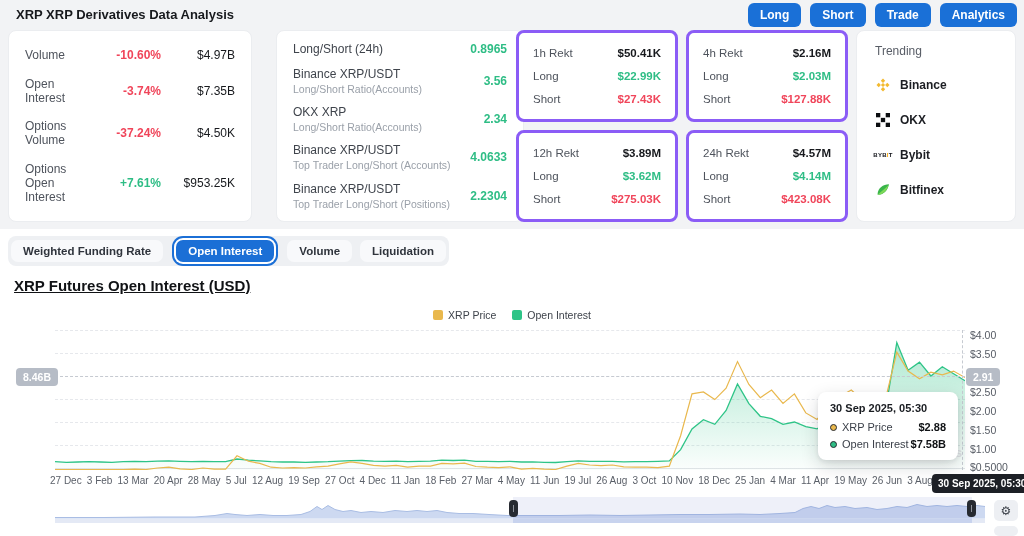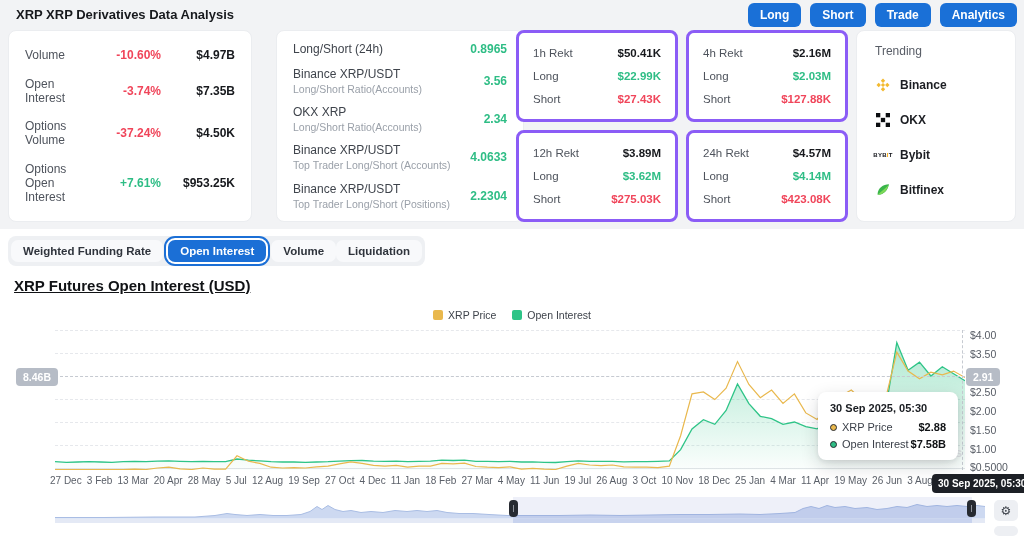--- a/index.html
+++ b/index.html
@@ -14,21 +14,21 @@
   .hdr-btn { background:#1a70d7; color:#fff; font-size:12px; font-weight:700; border:none;
              border-radius:6px; padding:5px 12px; cursor:pointer; font-family:inherit; }
 
   
   .card { position:absolute; background:#fff; border:1px solid #ebedf0; border-radius:8px; }
   #card-stats { left:8px; top:30px; width:244px; height:192px; padding:10px 16px;
                 display:flex; flex-direction:column; justify-content:space-around; }
   .stat-row { display:flex; align-items:center; font-size:12px; }
   .stat-label { flex:1; color:#4e535c; }
   .stat-change { width:66px; text-align:right; font-weight:600; }
-  .stat-value { width:74px; text-align:right; font-weight:700; color:#17191d; }
+  .stat-value { width:74px; text-align:right; font-weight:400; color:#17191d; }
 
   #card-ratios { left:276px; top:30px; width:248px; height:192px; padding:6px 16px;
                  display:flex; flex-direction:column; justify-content:space-around; }
   .ratio-row { display:flex; align-items:center; justify-content:space-between; }
   .ratio-main { font-size:12px; color:#3f444c; }
   .ratio-sub { font-size:10.5px; color:#9aa0a9; margin-top:2px; }
   .ratio-sub:empty { display:none; }
   .ratio-value { font-size:12px; font-weight:700; color:#2ebd85; }
 
   #rekt-grid { position:absolute; left:516px; top:30px; width:332px; height:192px;
@@ -42,21 +42,21 @@
   .rekt-short { font-weight:700; color:#f0455a; }
 
   #card-trending { left:856px; top:30px; width:160px; height:192px; padding:13px 18px; }
   .trending-title { font-size:12px; color:#585d66; }
   .trend-item { display:flex; align-items:center; gap:9px; margin-top:19px; cursor:pointer; }
   .trend-name { font-size:12px; font-weight:700; color:#1c1e23; }
   .trend-icon { width:16px; height:16px; display:flex; align-items:center; justify-content:center; }
 
   
   .tabs { position:absolute; left:8px; top:236px; height:30px; background:#eef0f3; border-radius:8px;
-          display:inline-flex; align-items:center; padding:0 3px; gap:0; }
+          display:inline-flex; align-items:center; padding:0 3px; gap:8px; }
   .tab { border:none; background:#f8f9fb; color:#2f343c; font-weight:700; font-size:11.5px;
          padding:5px 12px; border-radius:7px; font-family:inherit; cursor:pointer; white-space:nowrap; }
   .tab.active { background:#1b6fd6; color:#fff; box-shadow:0 0 0 2px #fff, 0 0 0 4px #1b6fd6; margin:0 5px; }
 
   .chart-title { position:absolute; left:14px; top:277px; font-size:15px; font-weight:700; color:#101215;text-decoration:underline; }
 
   .legend { position:absolute; left:0; top:309px; width:100%; display:flex; justify-content:center; gap:16px; }
   .legend-item { display:flex; align-items:center; gap:5px; font-size:10.5px; color:#3e434b; cursor:pointer; }
   .legend-swatch { width:10px; height:10px; border-radius:2px; }
 

